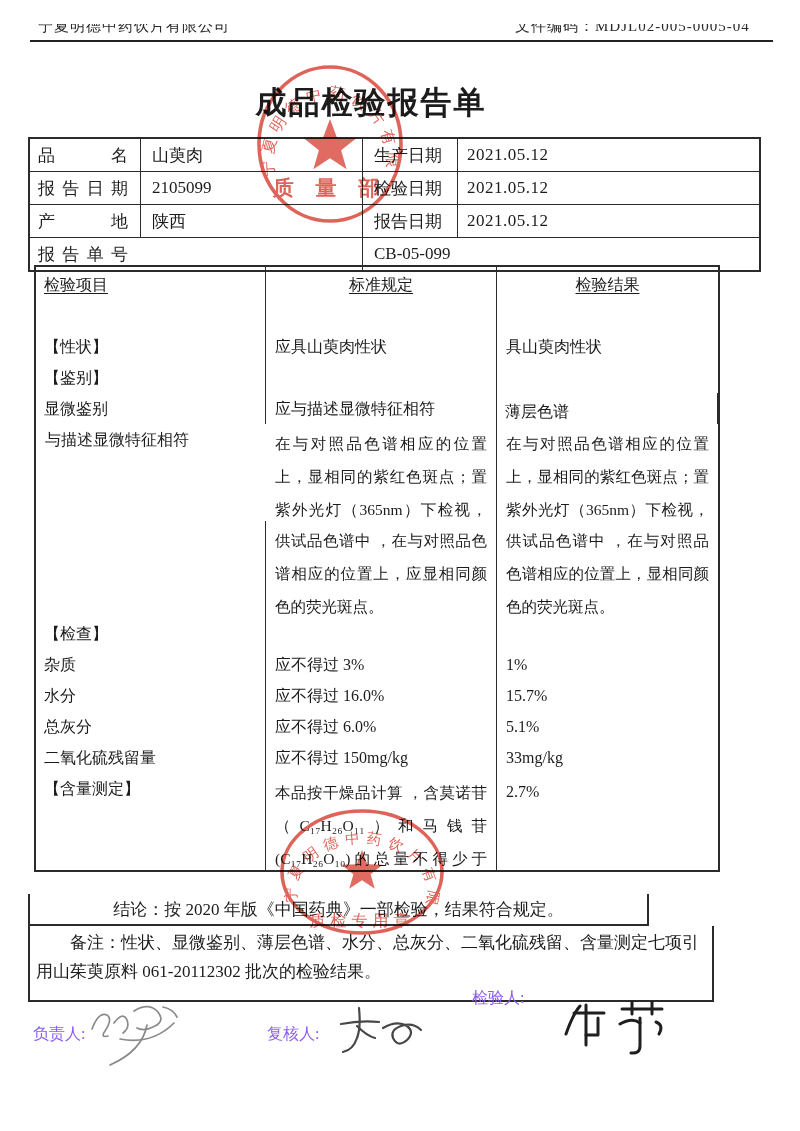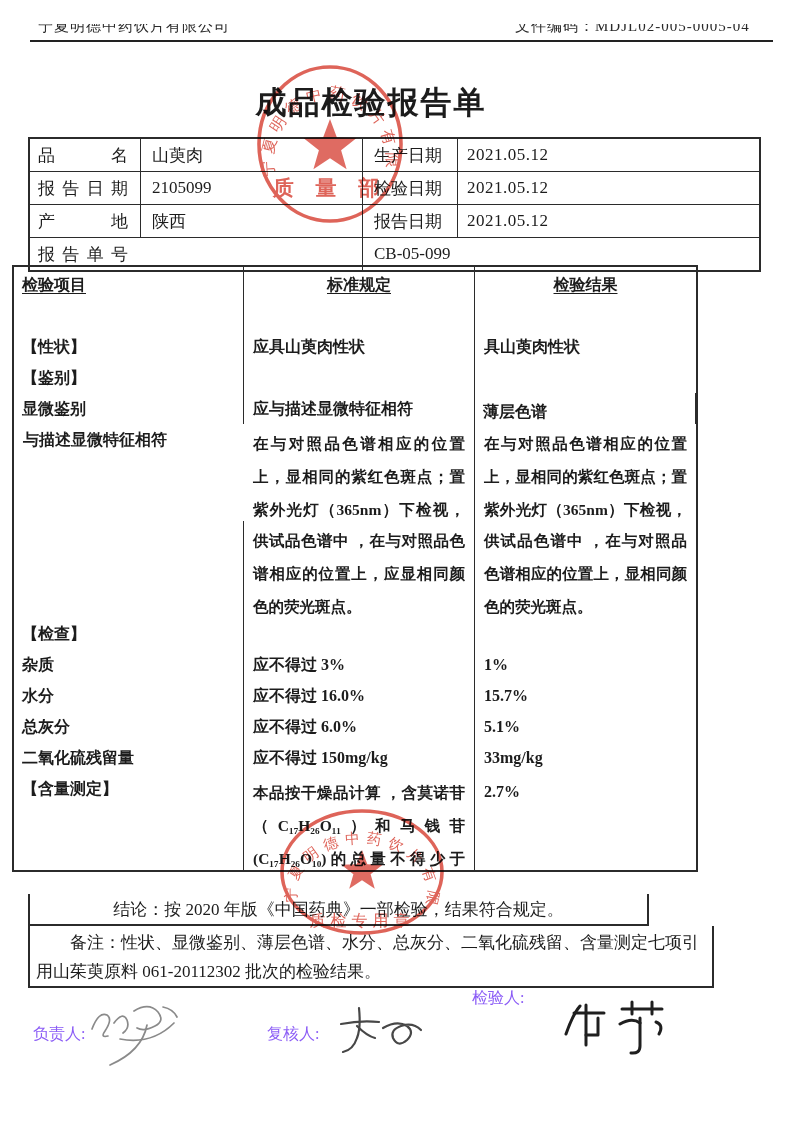--- a/index.html
+++ b/index.html
@@ -24,38 +24,38 @@
   .info-row{display:grid; grid-template-columns:111px 222px 95px 1fr; height:32px; border-bottom:1.5px solid #2b2b2b;}
   .info-row:last-child, .info-row.no-bot{border-bottom:none;}
   .info-row.last{grid-template-columns:333px 1fr;}
   .cell{display:flex; align-items:center; border-right:1.5px solid #2b2b2b; box-sizing:border-box; overflow:hidden;}
   .cell:last-child{border-right:none;}
   .lbl1 .jt{display:block; width:90px; margin-left:8px; text-align:justify; text-align-last:justify;}
   .val1{padding-left:11px;}
   .lbl2{padding-left:11px;}
   .val2{padding-left:9px; letter-spacing:0.5px;}
   
-  .main{position:absolute; left:12px; top:265px; width:686px; height:607px; box-sizing:border-box;
+  .main{position:absolute; left:34px; top:265px; width:686px; height:607px; box-sizing:border-box;
     border:2px solid #2b2b2b; display:grid; grid-template-columns:230px 231px 1fr;
     grid-template-rows:64px 31px 31px 31px auto auto 31px 31px 31px 31px 31px auto;
-    font-size:16px; overflow:hidden;font-weight:bold;}
+    font-size:16px; overflow:hidden;}
   .mcell{box-sizing:border-box; line-height:31px; overflow:hidden;}
   .mc1{border-right:1.5px solid #2b2b2b; padding-left:8px;}
   .mc2{border-right:1.5px solid #2b2b2b; padding:0 9px;}
   .mc3{padding:0 9px;}
   .mhead{padding-top:7px; line-height:22px;}
   .mhead u{text-underline-offset:3px;}
   .mc2.mhead,.mc3.mhead{text-align:center;}
   .para{line-height:33px; text-align:justify; padding-top:3px; font-size:15.5px;}
   .tall{padding-top:3px;}
   
   .concl{position:absolute; left:28px; top:894px; width:621px; height:32px; box-sizing:border-box;
     border:2px solid #2b2b2b; border-top:none; display:flex; align-items:center; justify-content:center;
     font-size:17px;text-align:right;}
-  .remark{position:absolute; left:28px; top:926px; width:686px; height:62px; box-sizing:border-box;
+  .remark{position:absolute; left:28px; top:926px; width:686px; height:76px; box-sizing:border-box;
     border:2px solid #2b2b2b; border-top:none; font-size:17px; line-height:29px; padding:2px 6px;}
   .remark p{margin:0; text-indent:2em;}
   
   .sig-label{position:absolute; font-size:16px; color:#8b5cf6;}
   .sig-svg{position:absolute;}
   
   .stamp{position:absolute; mix-blend-mode:multiply; opacity:0.85;}
 </style>
 </head>
 <body>

